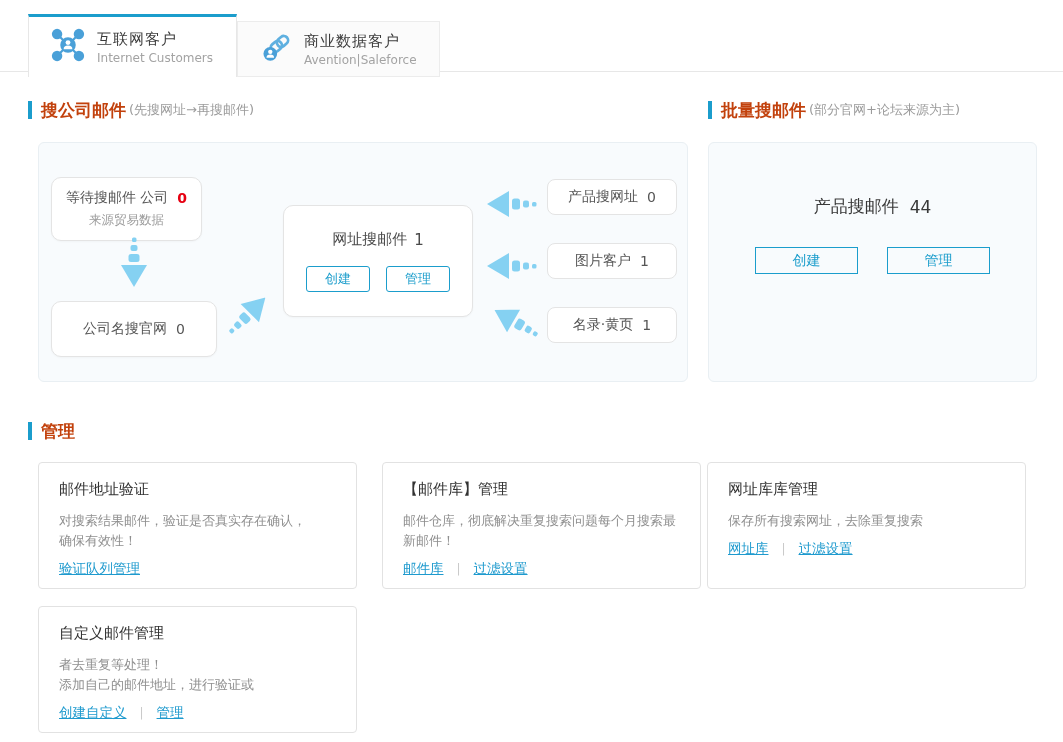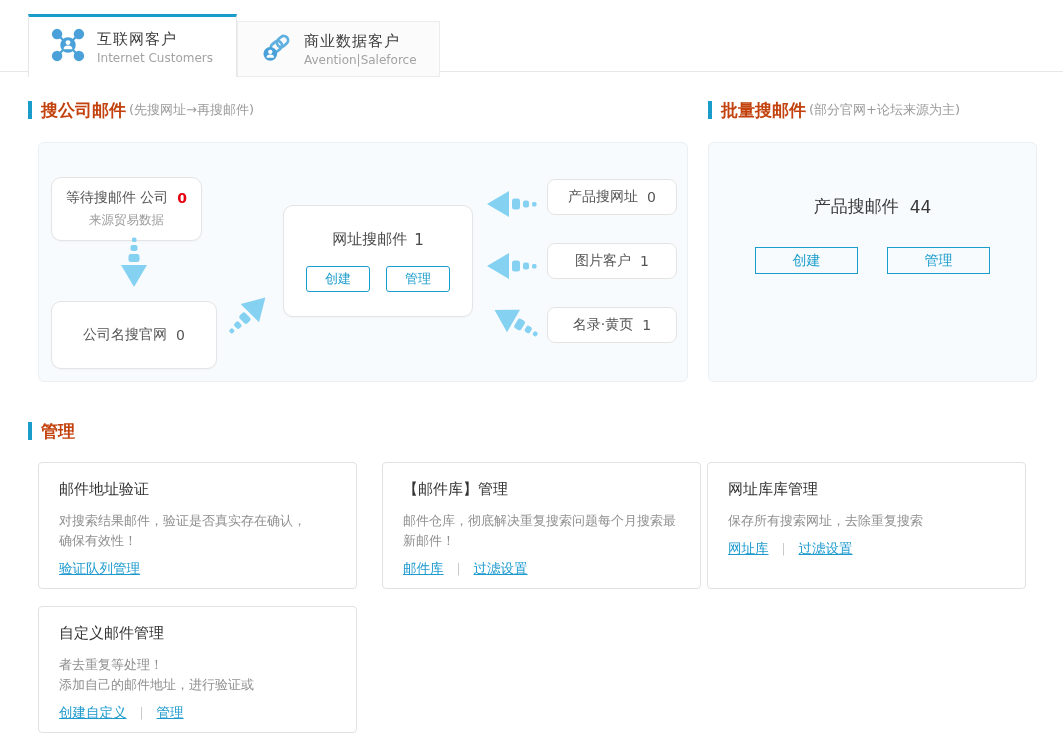--- a/index.html
+++ b/index.html
@@ -42,21 +42,21 @@
     position:absolute; background:#fff; border:1px solid #e4e4e4; border-radius:10px;
     box-shadow:0 1px 2px rgba(0,0,0,0.03);
     display:flex; flex-direction:column; align-items:center; justify-content:center;
     font-size:14px; color:#555;
   }
   .fbox-line { display:flex; align-items:center; }
   .count-red { color:#e60012; font-weight:bold; margin-left:9px; }
   .count-plain { margin-left:9px; }
   .fbox-source { font-size:12.5px; color:#9b9b9b; margin-top:5px; }
   #box-waiting { left:12px; top:22px; width:151px; height:64px;margin-top:12px; }
-  #box-company { left:12px; top:158px; width:166px; height:68px;align-items:center; }
+  #box-company { left:12px; top:158px; width:166px; height:56px;align-items:center; }
   #box-center  { left:244px; top:62px; width:190px; height:112px; }
   #box-center .fbox-line { font-size:15px; color:#4a4a4a; }
   .center-btns { display:flex; gap:16px; margin-top:17px; }
   .btn-small {
     width:64px; height:26px; border:1px solid #1b9dcc; border-radius:3px; background:#fff;
     color:#1b9dcc; font-size:13px; display:flex; align-items:center; justify-content:center; cursor:pointer;
   }
   .src-box {
     position:absolute; left:508px; width:130px; height:36px;
     background:#fff; border:1px solid #e4e4e4; border-radius:8px;

